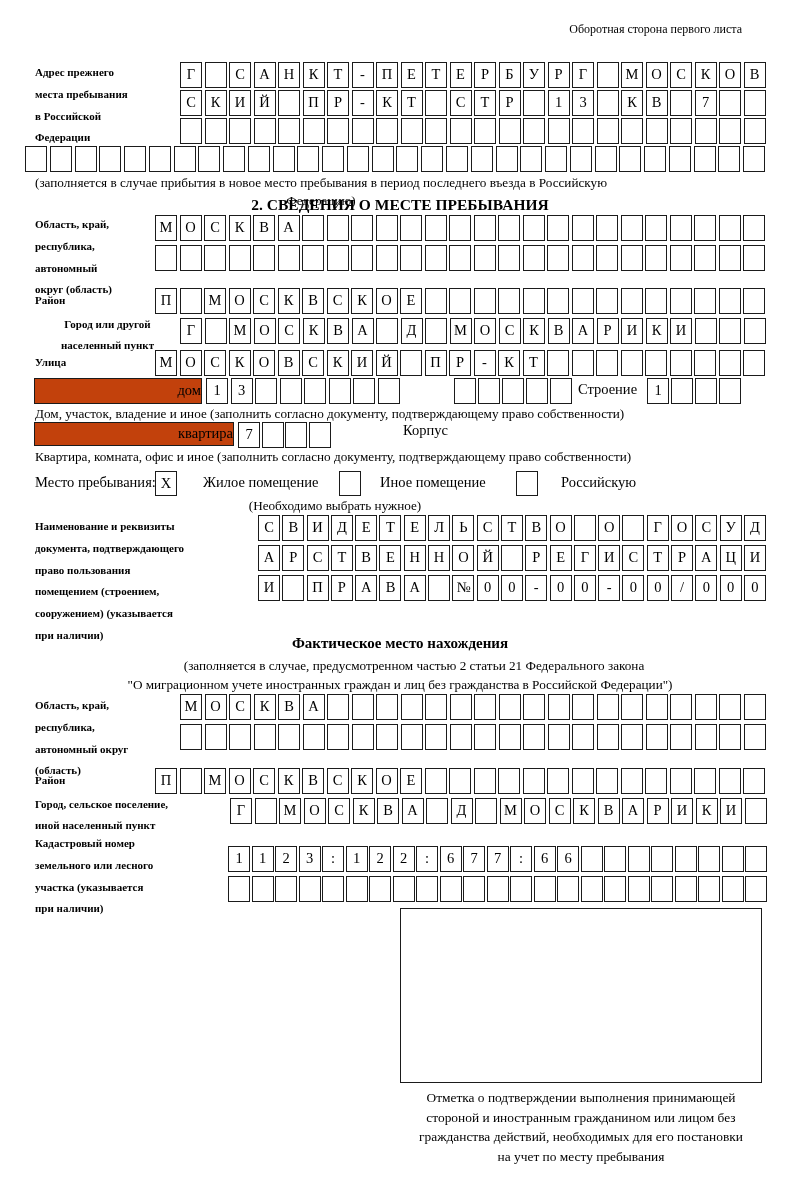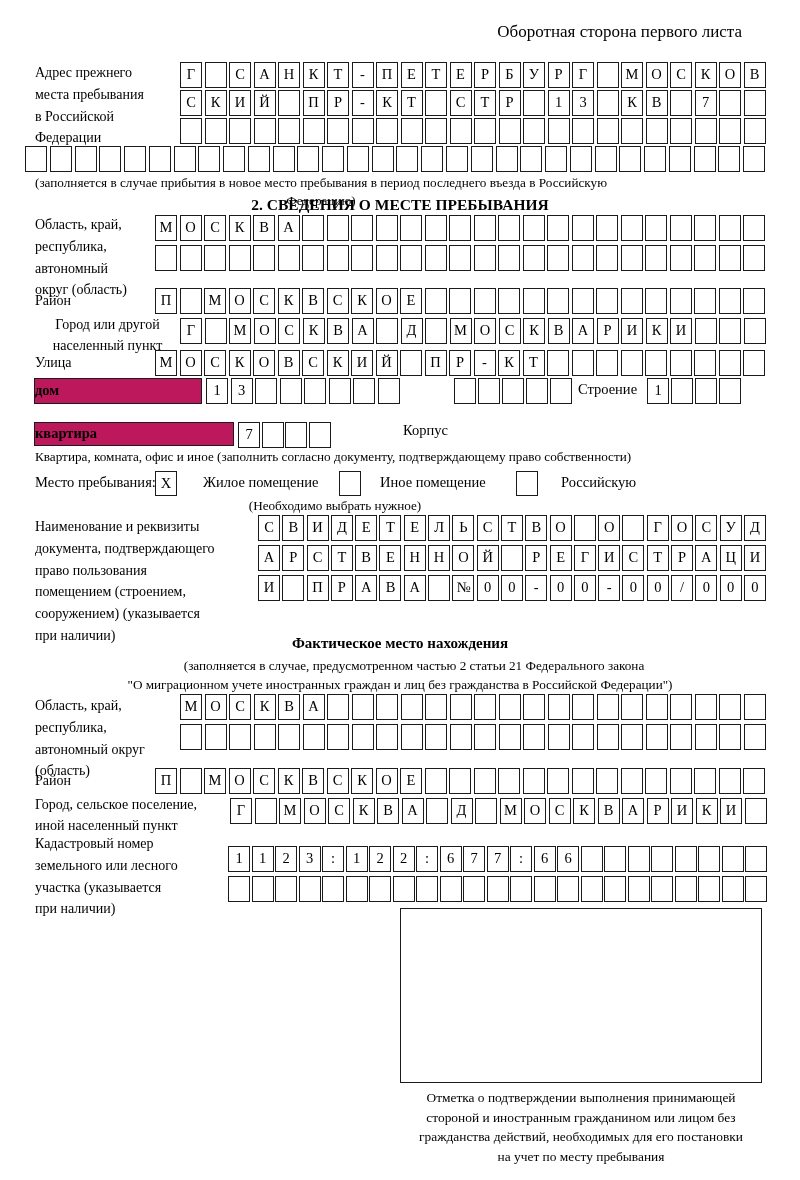--- a/index.html
+++ b/index.html
@@ -2,33 +2,33 @@
 <html><head>
 <meta charset="utf-8">
 <style>
   * { margin:0; padding:0; box-sizing:border-box; }
   html,body { background:#ffffff; }
   .page {
     position:relative; width:800px; height:1180px; background:#fff;
     font-family:"Liberation Serif","DejaVu Serif",serif; color:#000;
     overflow:hidden;
   }
-  .hdr { position:absolute; top:22px; right:58px; font-size:17px; }
-  .label { position:absolute; font-size:14px; line-height:21.8px; white-space:pre-line; }
+  .hdr { position:absolute; top:22px; right:58px; font-size:12px; }
+  .label { position:absolute; font-size:11px; line-height:21.8px; white-space:pre-line;font-weight:bold; }
   .caption { position:absolute; font-size:13.2px; line-height:18px; }
   .center { text-align:center; }
   .title { position:absolute; font-weight:bold; font-size:15.5px; }
   .cellrow { position:absolute; display:flex; }
   .cell {
     flex:0 0 22px; width:22px; height:26px; border:1.6px solid #1b1b1b;
     font-size:14.5px; line-height:23px; text-align:center; background:#fff;
   }
   .widebox {
     position:absolute; height:26px; border:1.6px solid #1b1b1b;
-    text-align:left; font-size:14.5px; line-height:23px; background:#be185d;font-weight:bold;
+    text-align:right; font-size:14.5px; line-height:23px; background:#c2410c;
   }
   .inlinelbl { position:absolute; font-size:14.5px; }
   .cbox {
     position:absolute; width:22px; height:25px; border:1.5px solid #1b1b1b;
     text-align:center; font-size:14.5px; line-height:22px; background:#fff;
   }
   .bigbox { position:absolute; border:1.7px solid #1b1b1b; background:#fff; }
 </style>
 </head>
 <body>
@@ -320,20 +320,21 @@
       <div class="cell"></div>
       <div class="cell"></div>
     </div>
   <div class="inlinelbl" style="left:578px; top:381px;">Строение</div>
   <div class="cellrow" style="left: 647px; top: 378px; column-gap: 2px;">
       <div class="cell">1</div>
       <div class="cell"></div>
       <div class="cell"></div>
       <div class="cell"></div>
     </div>
+  <div class="caption" style="left:35px; top:405px;">Дом, участок, владение и иное (заполнить согласно документу, подтверждающему право собственности)</div>
 
   <div class="widebox" style="left:34px; top:422px; width:200px; height:24px; line-height:21px;">квартира</div>
   <div class="cellrow" style="left: 238px; top: 422px; column-gap: 1.5px;">
       <div class="cell">7</div>
       <div class="cell"></div>
       <div class="cell"></div>
       <div class="cell"></div>
     </div>
   <div class="caption" style="left:35px; top:448px;">Квартира, комната, офис и иное (заполнить согласно документу, подтверждающему право собственности)</div>
 

